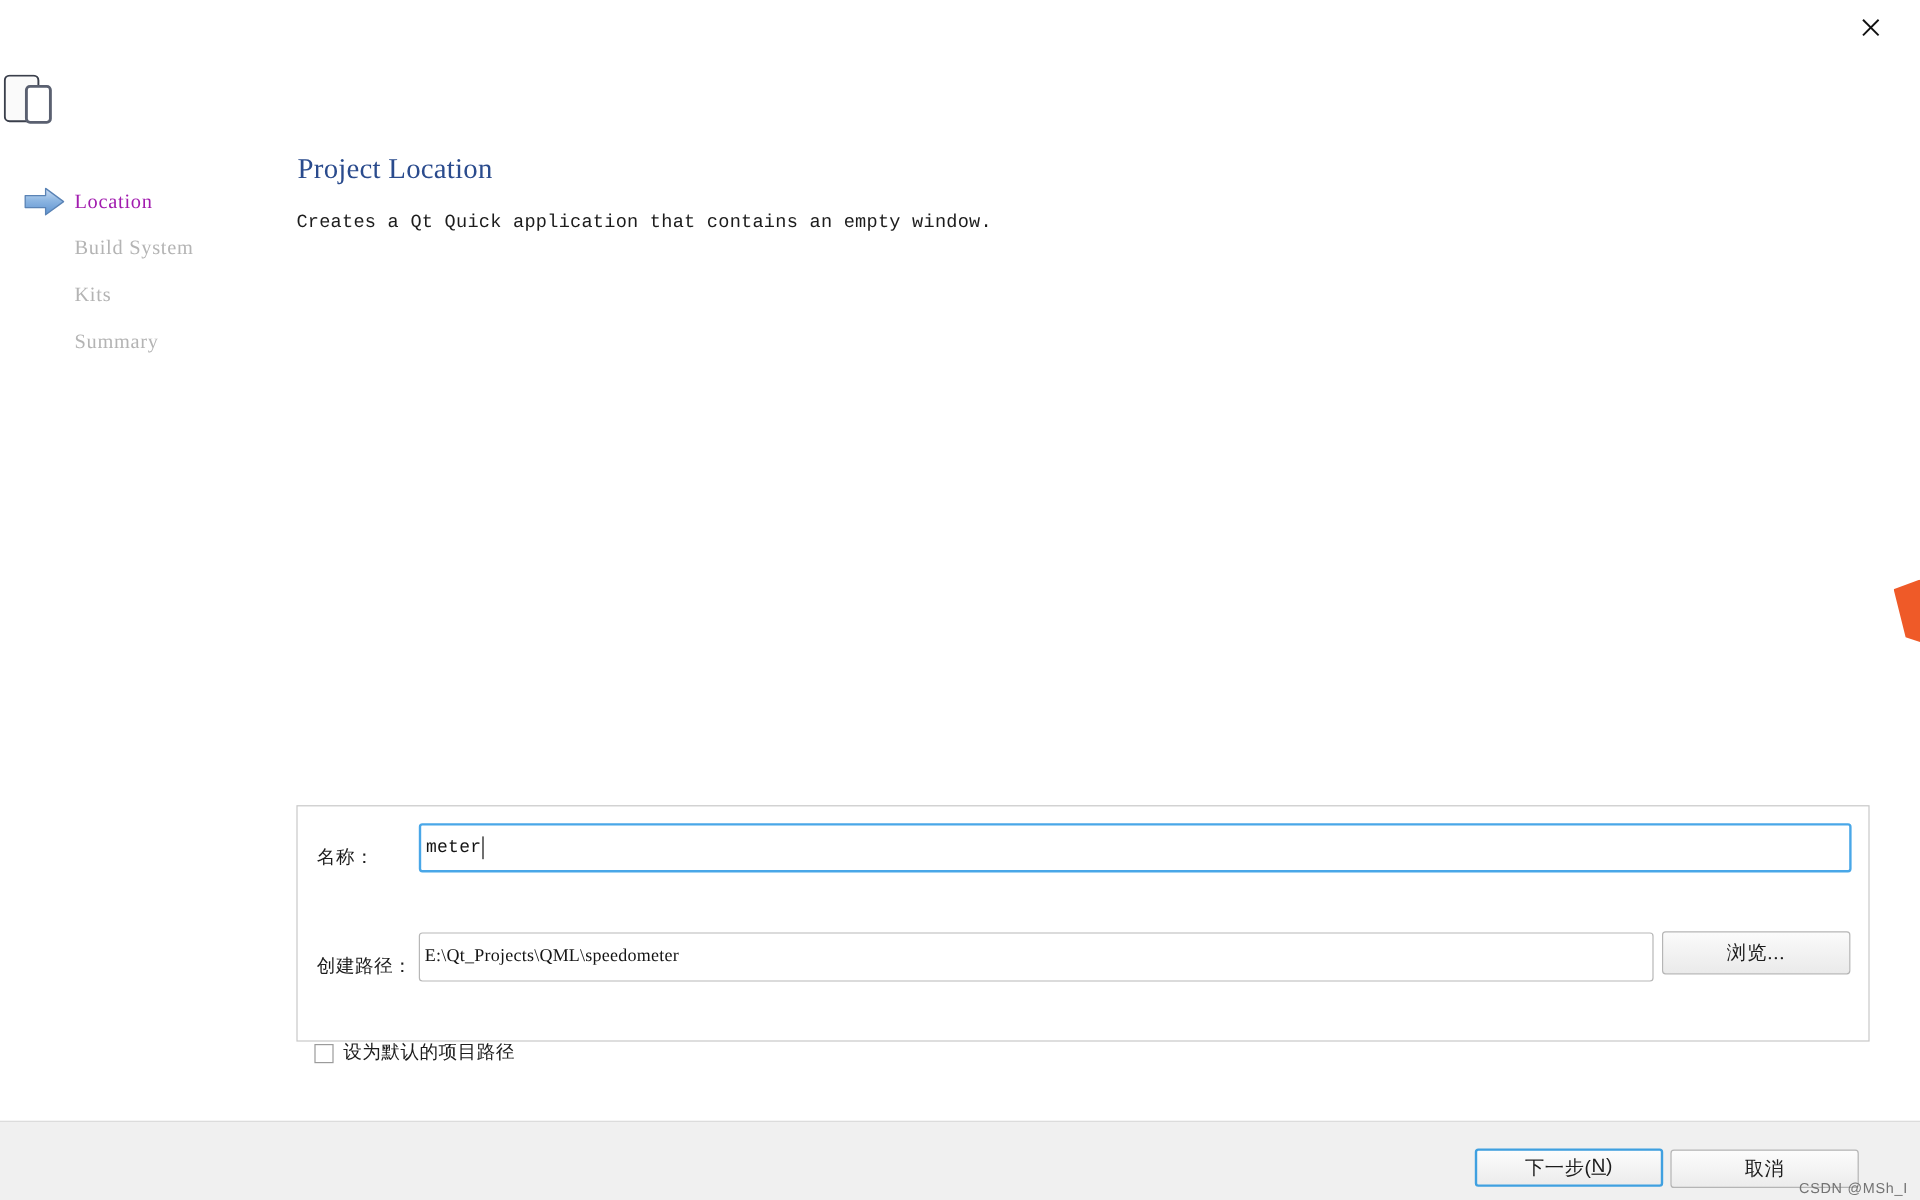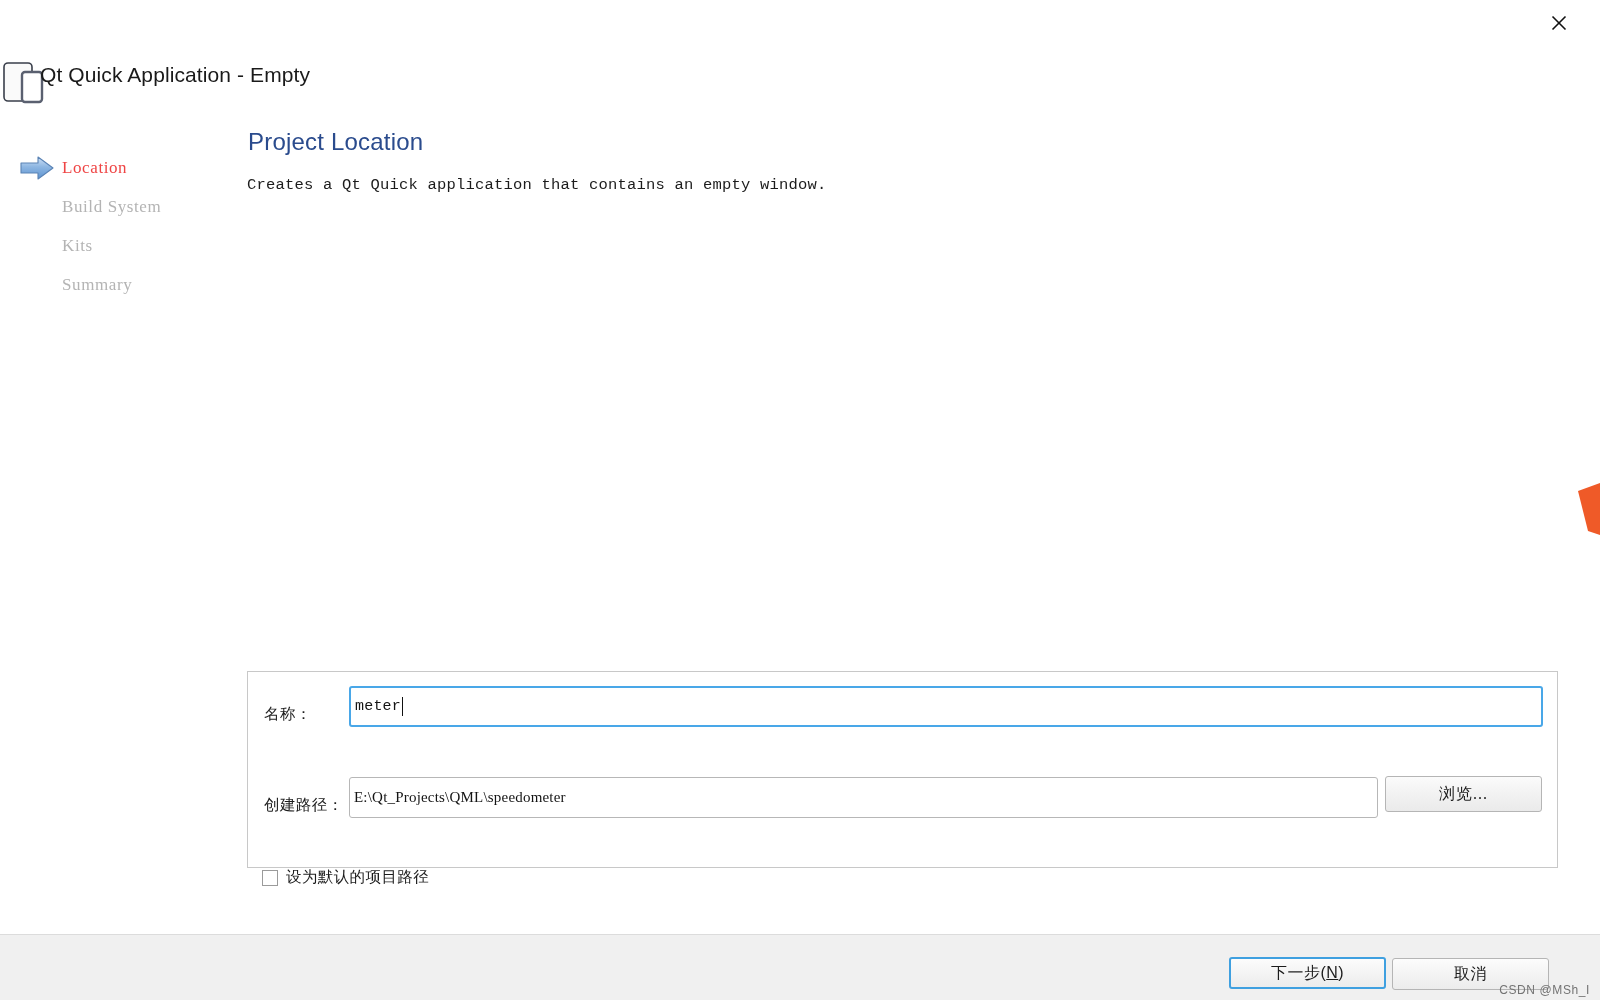--- a/index.html
+++ b/index.html
@@ -72,39 +72,39 @@
     box-sizing: border-box;
   }
   .step-label {
     font-family: "Liberation Serif", serif;
     font-size: 17px;
     letter-spacing: 0.6px;
     color: #b4b4b4;
     white-space: nowrap;
   }
   .step-row.active .step-label {
-    color: #ef4444;
+    color: #a21caf;
   }
   .step-arrow {
     position: absolute;
     left: 20px;
     top: 50%;
     transform: translateY(-50%);
     width: 34px;
     height: 24px;
   }
 
   
   #page-title {
     position: absolute;
     left: 248px;
     top: 128px;
     font-size: 24px;
     color: #2a4b8d;
-    font-family: Liberation Sans, sans-serif;
+    font-family: Liberation Serif, serif;
     letter-spacing: 0.2px;
   }
   #page-description {
     position: absolute;
     left: 247px;
     top: 176px;
     font-family: "Liberation Mono", monospace;
     font-size: 15.5px;
     color: #1c1c1c;
     letter-spacing: 0.2px;
@@ -303,21 +303,20 @@
     <line x1="15.5" y1="2.5" x2="2.5" y2="15.5" stroke="#111" stroke-width="1.6"></line>
   </svg>
 </div>
 
 <div id="wizard-header">
   <svg id="wizard-icon" viewBox="0 0 46 42">
     <rect x="1" y="1" width="28" height="38" rx="4" ry="4" fill="#fafafa" stroke="#3a3f4b" stroke-width="1.6"></rect>
     <rect x="19" y="10" width="20" height="30" rx="3" ry="3" fill="#ffffff" stroke="#5a6070" stroke-width="2.4"></rect>
     <rect x="21.5" y="12.5" width="15" height="22" fill="#ffffff"></rect>
   </svg>
-  <div id="wizard-title">Qt Quick Application - Empty</div>
 </div>
 
 <div id="sidebar">
 
   <div class="step-row active">
     <svg class="step-arrow" viewBox="0 0 34 24">
       <defs>
         <linearGradient id="arrGrad" x1="0" y1="0" x2="0" y2="1">
           <stop offset="0%" stop-color="#cfe0f5"></stop>
           <stop offset="45%" stop-color="#8db6e2"></stop>

